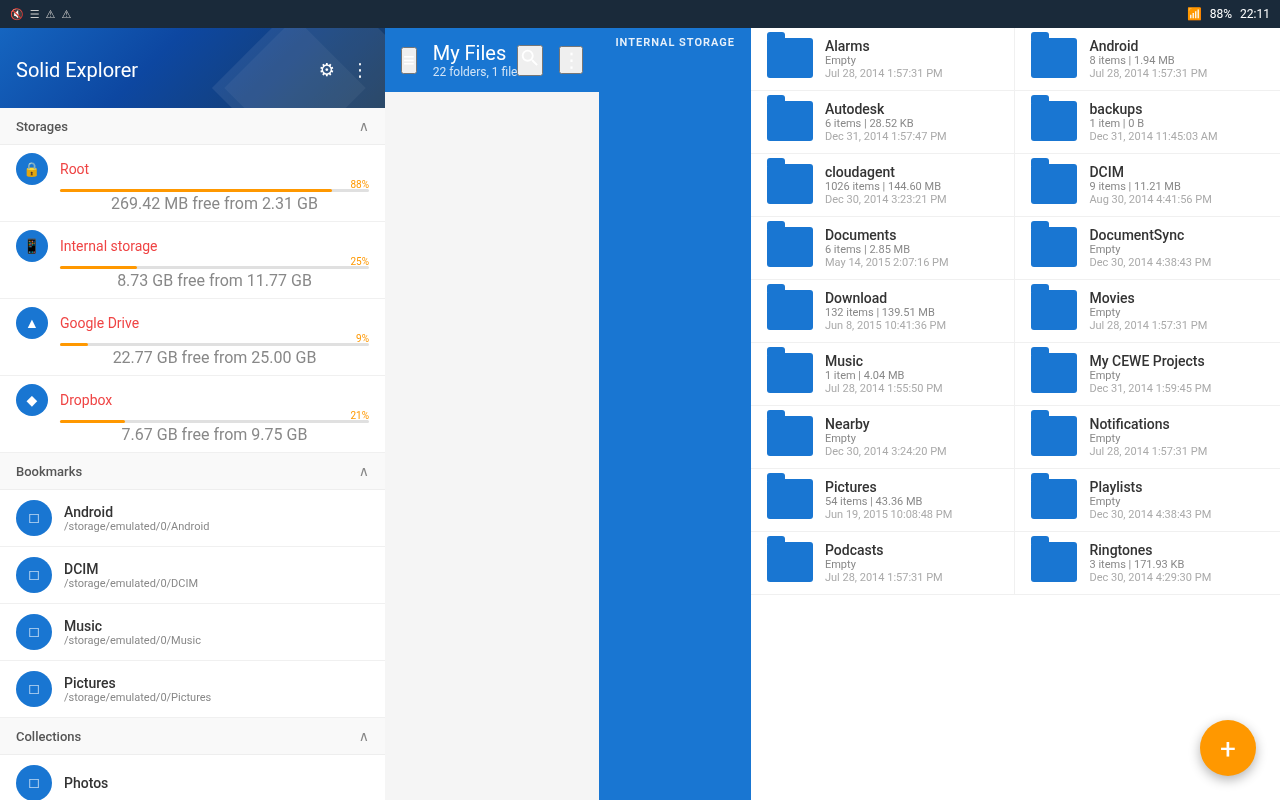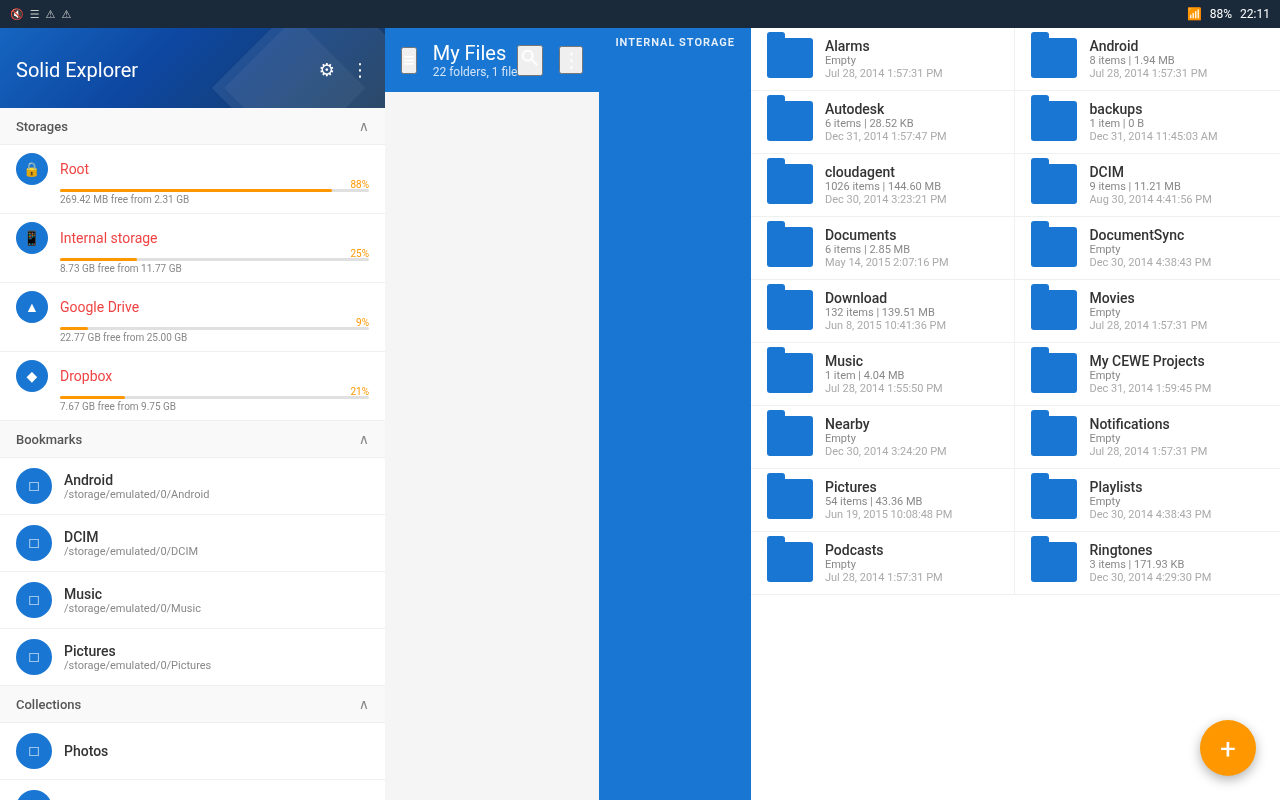--- a/index.html
+++ b/index.html
@@ -87,21 +87,21 @@
     }
     .storage-item-header { display: flex; align-items: center; gap: 12px; margin-bottom: 4px; }
     .storage-icon {
       width: 32px; height: 32px;
       border-radius: 50%;
       background: #1976d2;
       display: flex; align-items: center; justify-content: center;
       color: #fff; font-size: 14px; flex-shrink: 0;
     }
     .storage-name { font-size: 14px; color: #ef4444; font-weight: 400; }
-    .storage-info { font-size: 10px; color: #888; margin-left: 44px; }
+    .storage-info { font-size: 16px; color: #888; margin-left: 44px; text-align: center; }
     .progress-bar-container { height: 3px; background: #e0e0e0; margin: 3px 0 2px 44px; border-radius: 2px; position: relative; }
     .progress-bar { height: 100%; background: #ff9800; border-radius: 2px; }
     .progress-label { position: absolute; right: 0; top: -10px; font-size: 10px; color: #ff9800; }
 
     
     .bookmark-item {
       padding: 10px 16px;
       display: flex;
       align-items: center;
       gap: 12px;

